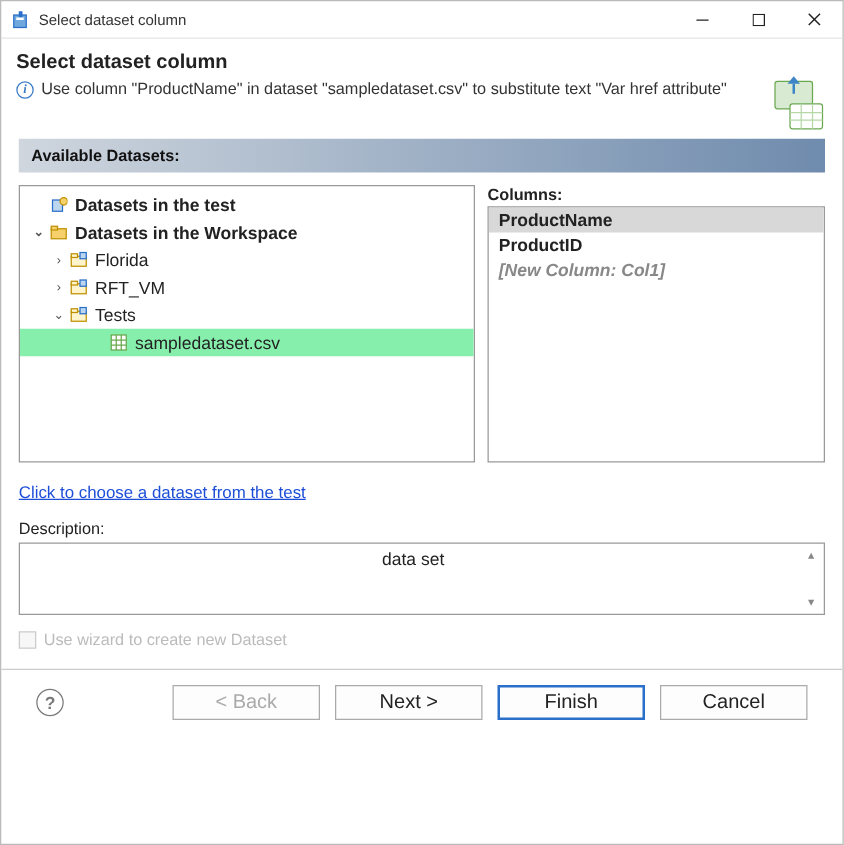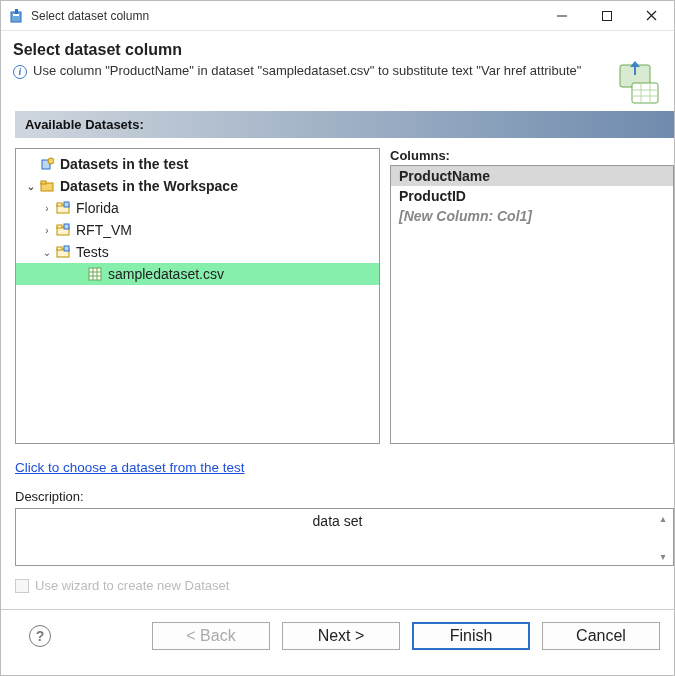--- a/index.html
+++ b/index.html
@@ -65,39 +65,39 @@
     font-family: Georgia, serif;
     font-weight: bold;
     margin-top: 2px;
   }
   .header-graphic {
     position: absolute;
     right: 12px; top: 28px;
   }
   
   .body {
-    padding: 0 0 0 14px;
+    padding: 0 14px 0 14px;
   }
   .section-bar {
     background: linear-gradient(to right, #cfd6de 0%, #6f8bad 100%);
     color: #111;
     font-weight: 700;
     font-size: 13px;
     padding: 6px 10px;
     margin-top: 10px;
   }
   .panes {
     display: flex;
     gap: 10px;
     margin-top: 10px;
   }
   .tree-pane {
     border: 1px solid #999;
     width: 365px;
-    height: 296px;
+    height: 222px;
     overflow: auto;
     padding: 4px 0;
     background: #fff;
   }
   .columns-pane {
     flex: 1;
     display: flex;
     flex-direction: column;
     font-weight: bold;
   }

